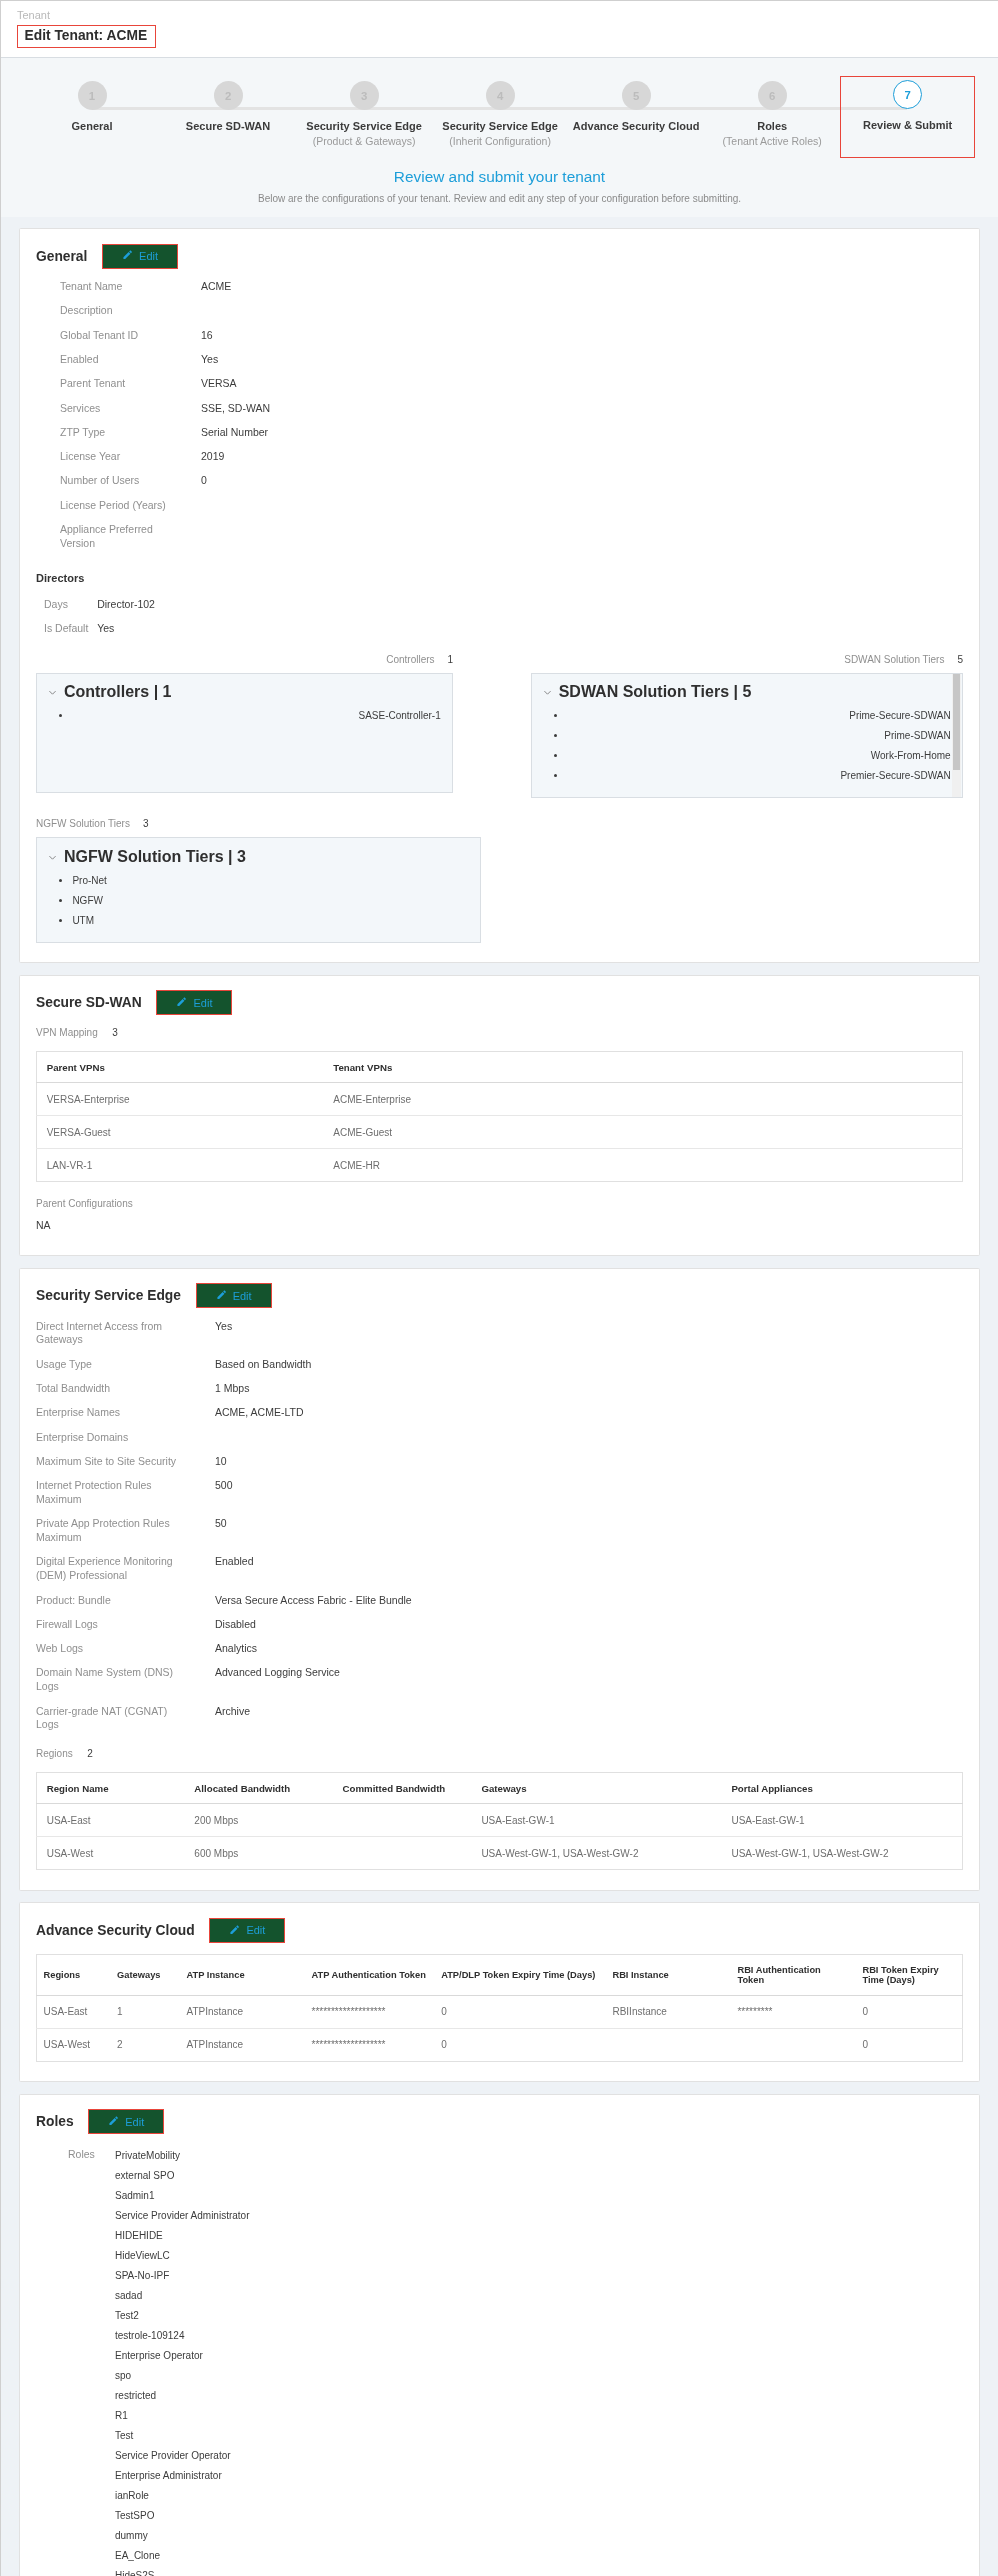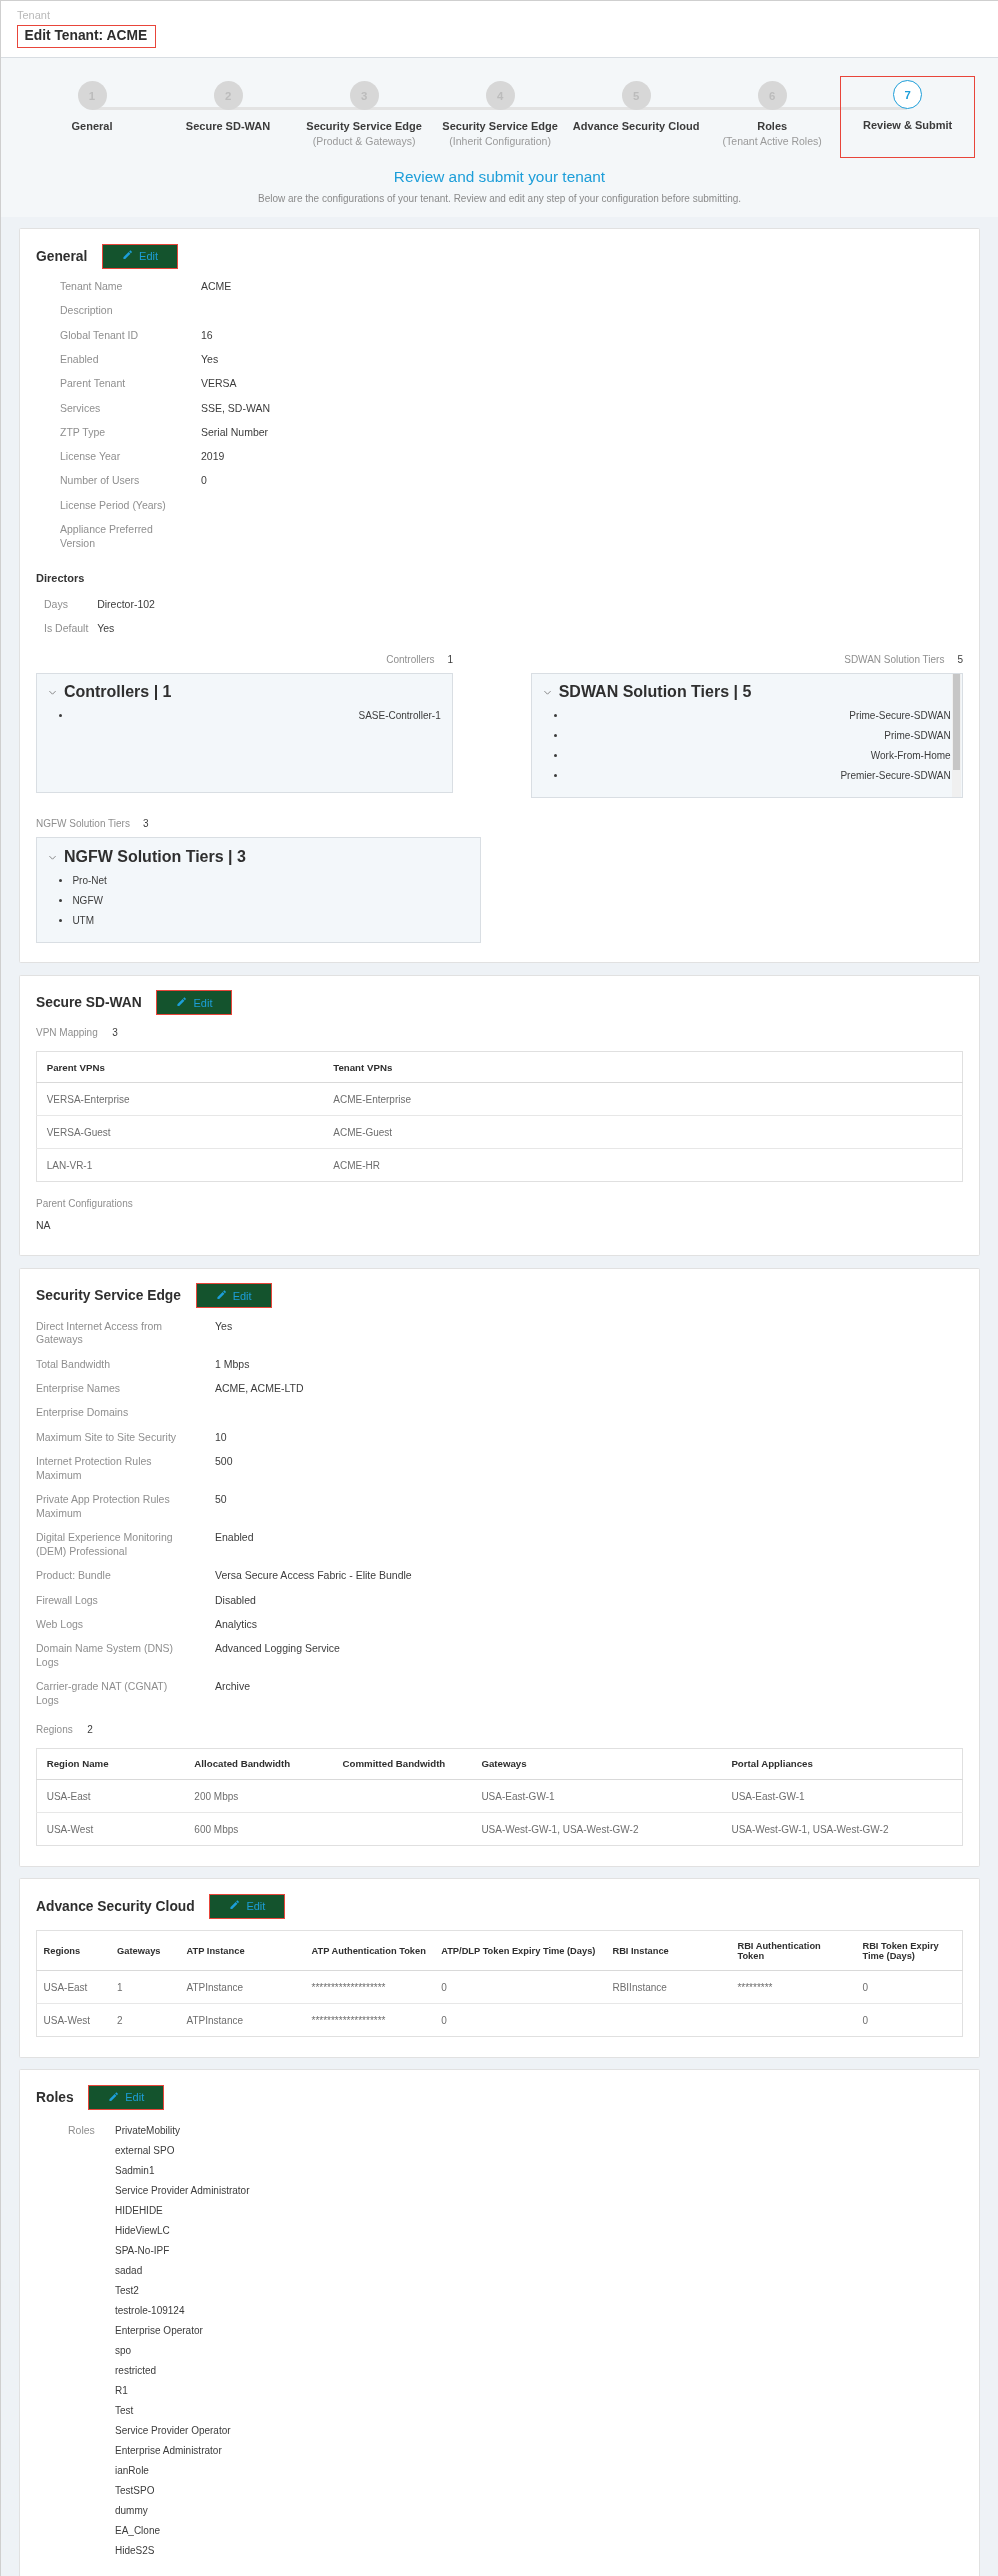--- a/index.html
+++ b/index.html
@@ -340,20 +340,24 @@
           <span class="elabel">Edit</span>
         </span>
       </div>
       <div class="ssefields">
 
           <div class="frow">
             <div class="flabel">Direct Internet Access from Gateways</div>
             <div class="fvalue">Yes</div>
           </div>
 
+          <div class="frow">
+            <div class="flabel">Usage Type</div>
+            <div class="fvalue">Based on Bandwidth</div>
+          </div>
 
           <div class="frow">
             <div class="flabel">Total Bandwidth</div>
             <div class="fvalue">1 Mbps</div>
           </div>
 
           <div class="frow">
             <div class="flabel">Enterprise Names</div>
             <div class="fvalue">ACME, ACME-LTD</div>
           </div>

